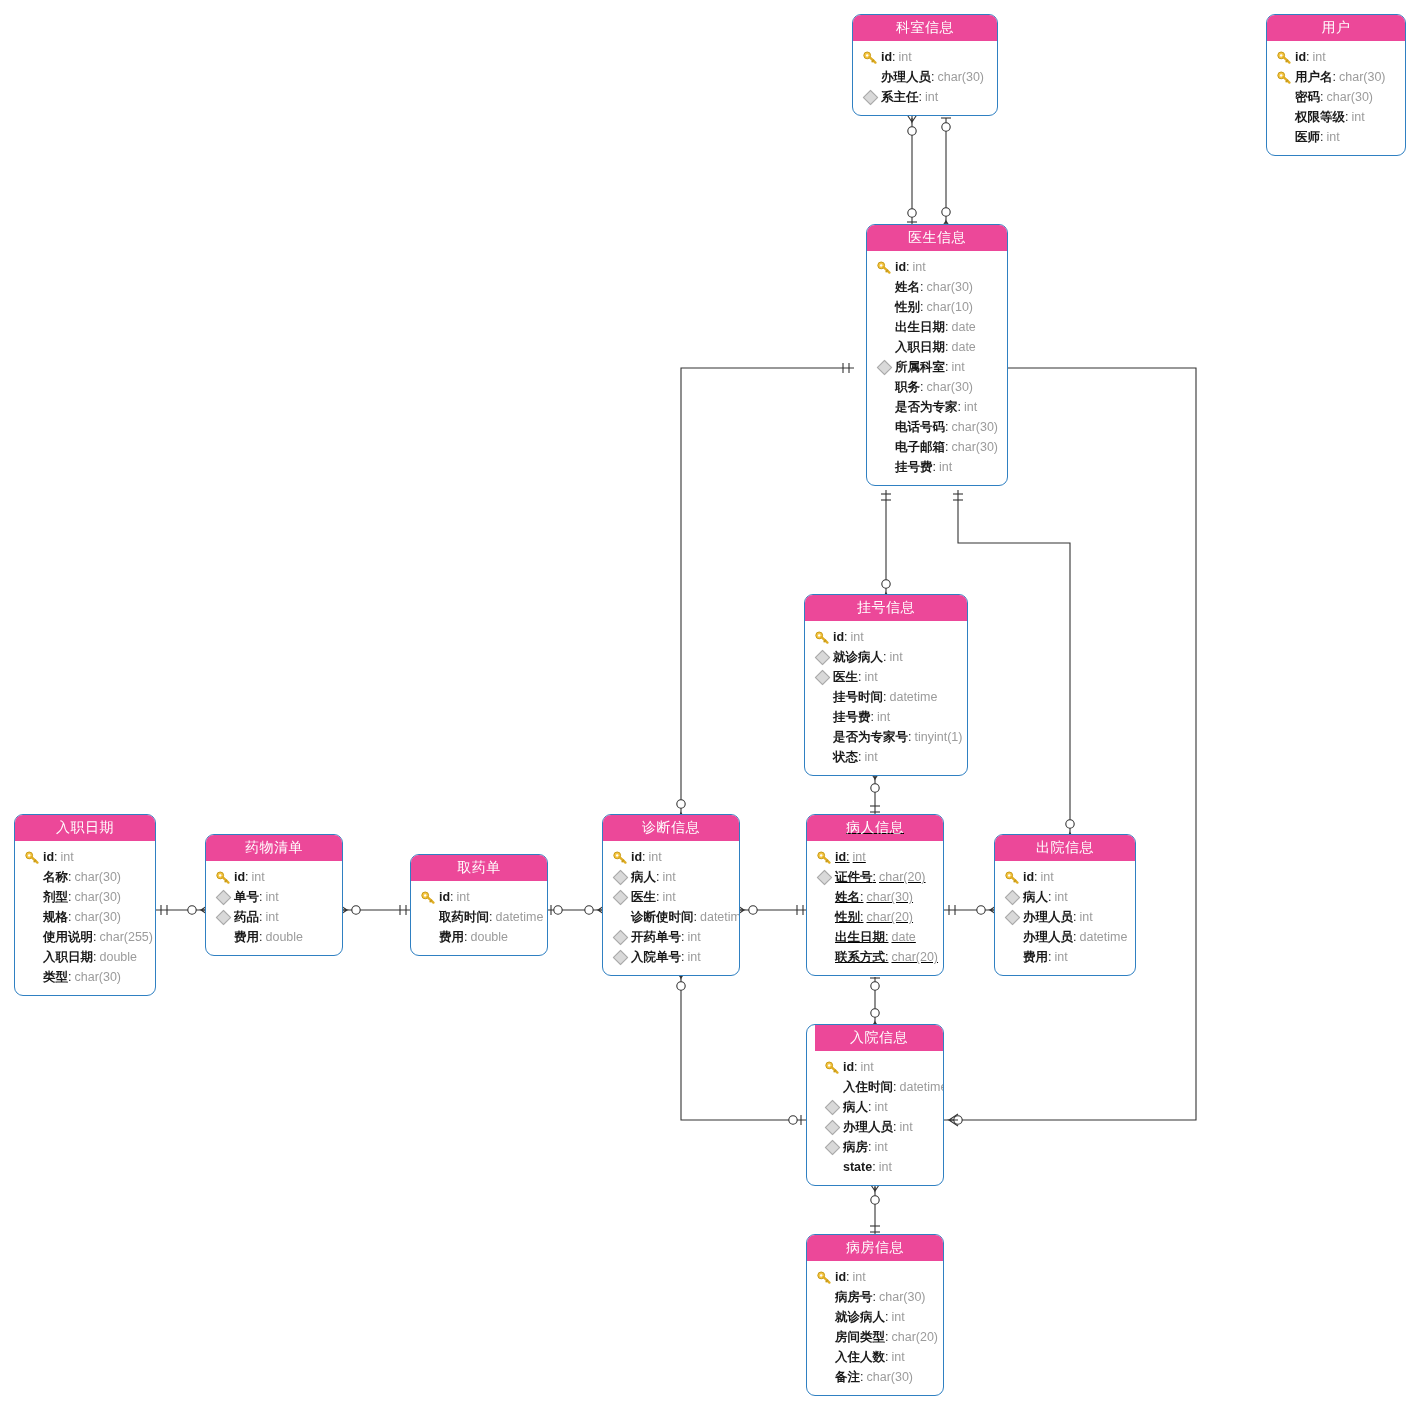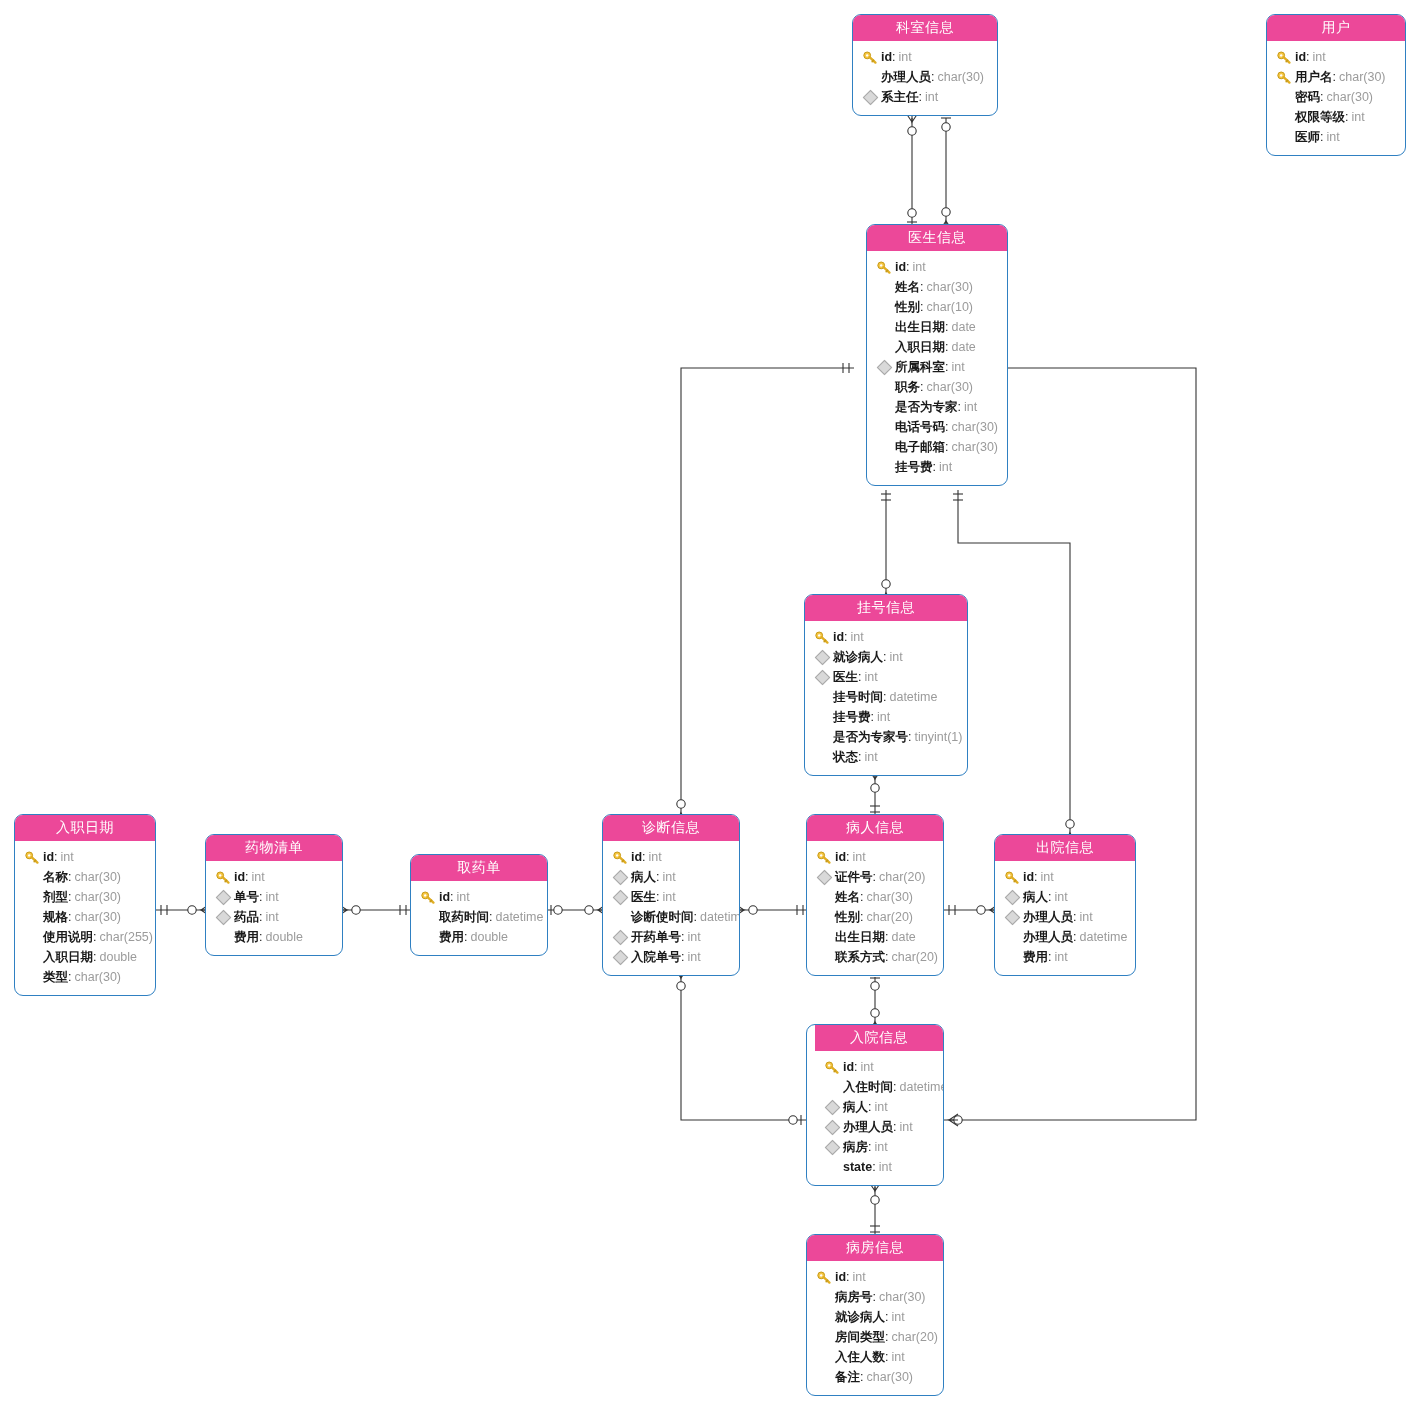--- a/index.html
+++ b/index.html
@@ -580,21 +580,21 @@
         <div class="field">
           <span class="f-ico">
             <span class="diamond"></span>
           </span>
           <span class="f-name">入院单号</span>
           <span class="f-sep">:</span>
           <span class="f-type" style="margin-left: 3px;">int</span>
         </div>
       </div>
     </div>
-    <div class="entity" style="left: 806px; top: 814px; width: 138px;">
+    <div class="entity" style="left: 806px; top: 814px; width: 138px; text-decoration: underline;">
       <div class="entity-title">病人信息</div>
       <div class="fields">
         <div class="field">
           <span class="f-ico">
             <svg class="key-svg" width="14" height="13" viewBox="0 0 14 13" xmlns="http://www.w3.org/2000/svg">
               <circle cx="4.2" cy="4.4" r="3.4" fill="#f6c642" stroke="#c79a18" stroke-width="1"></circle>
               <circle cx="4.2" cy="4.4" r="1.2" fill="#ffffff"></circle>
               <path d="M6.6,6.2 L12.4,11.6" stroke="#e0ae24" stroke-width="2.4" stroke-linecap="round"></path>
               <path d="M9.2,10.6 L10.6,9.2" stroke="#c79a18" stroke-width="1.6" stroke-linecap="round"></path>
             </svg>

